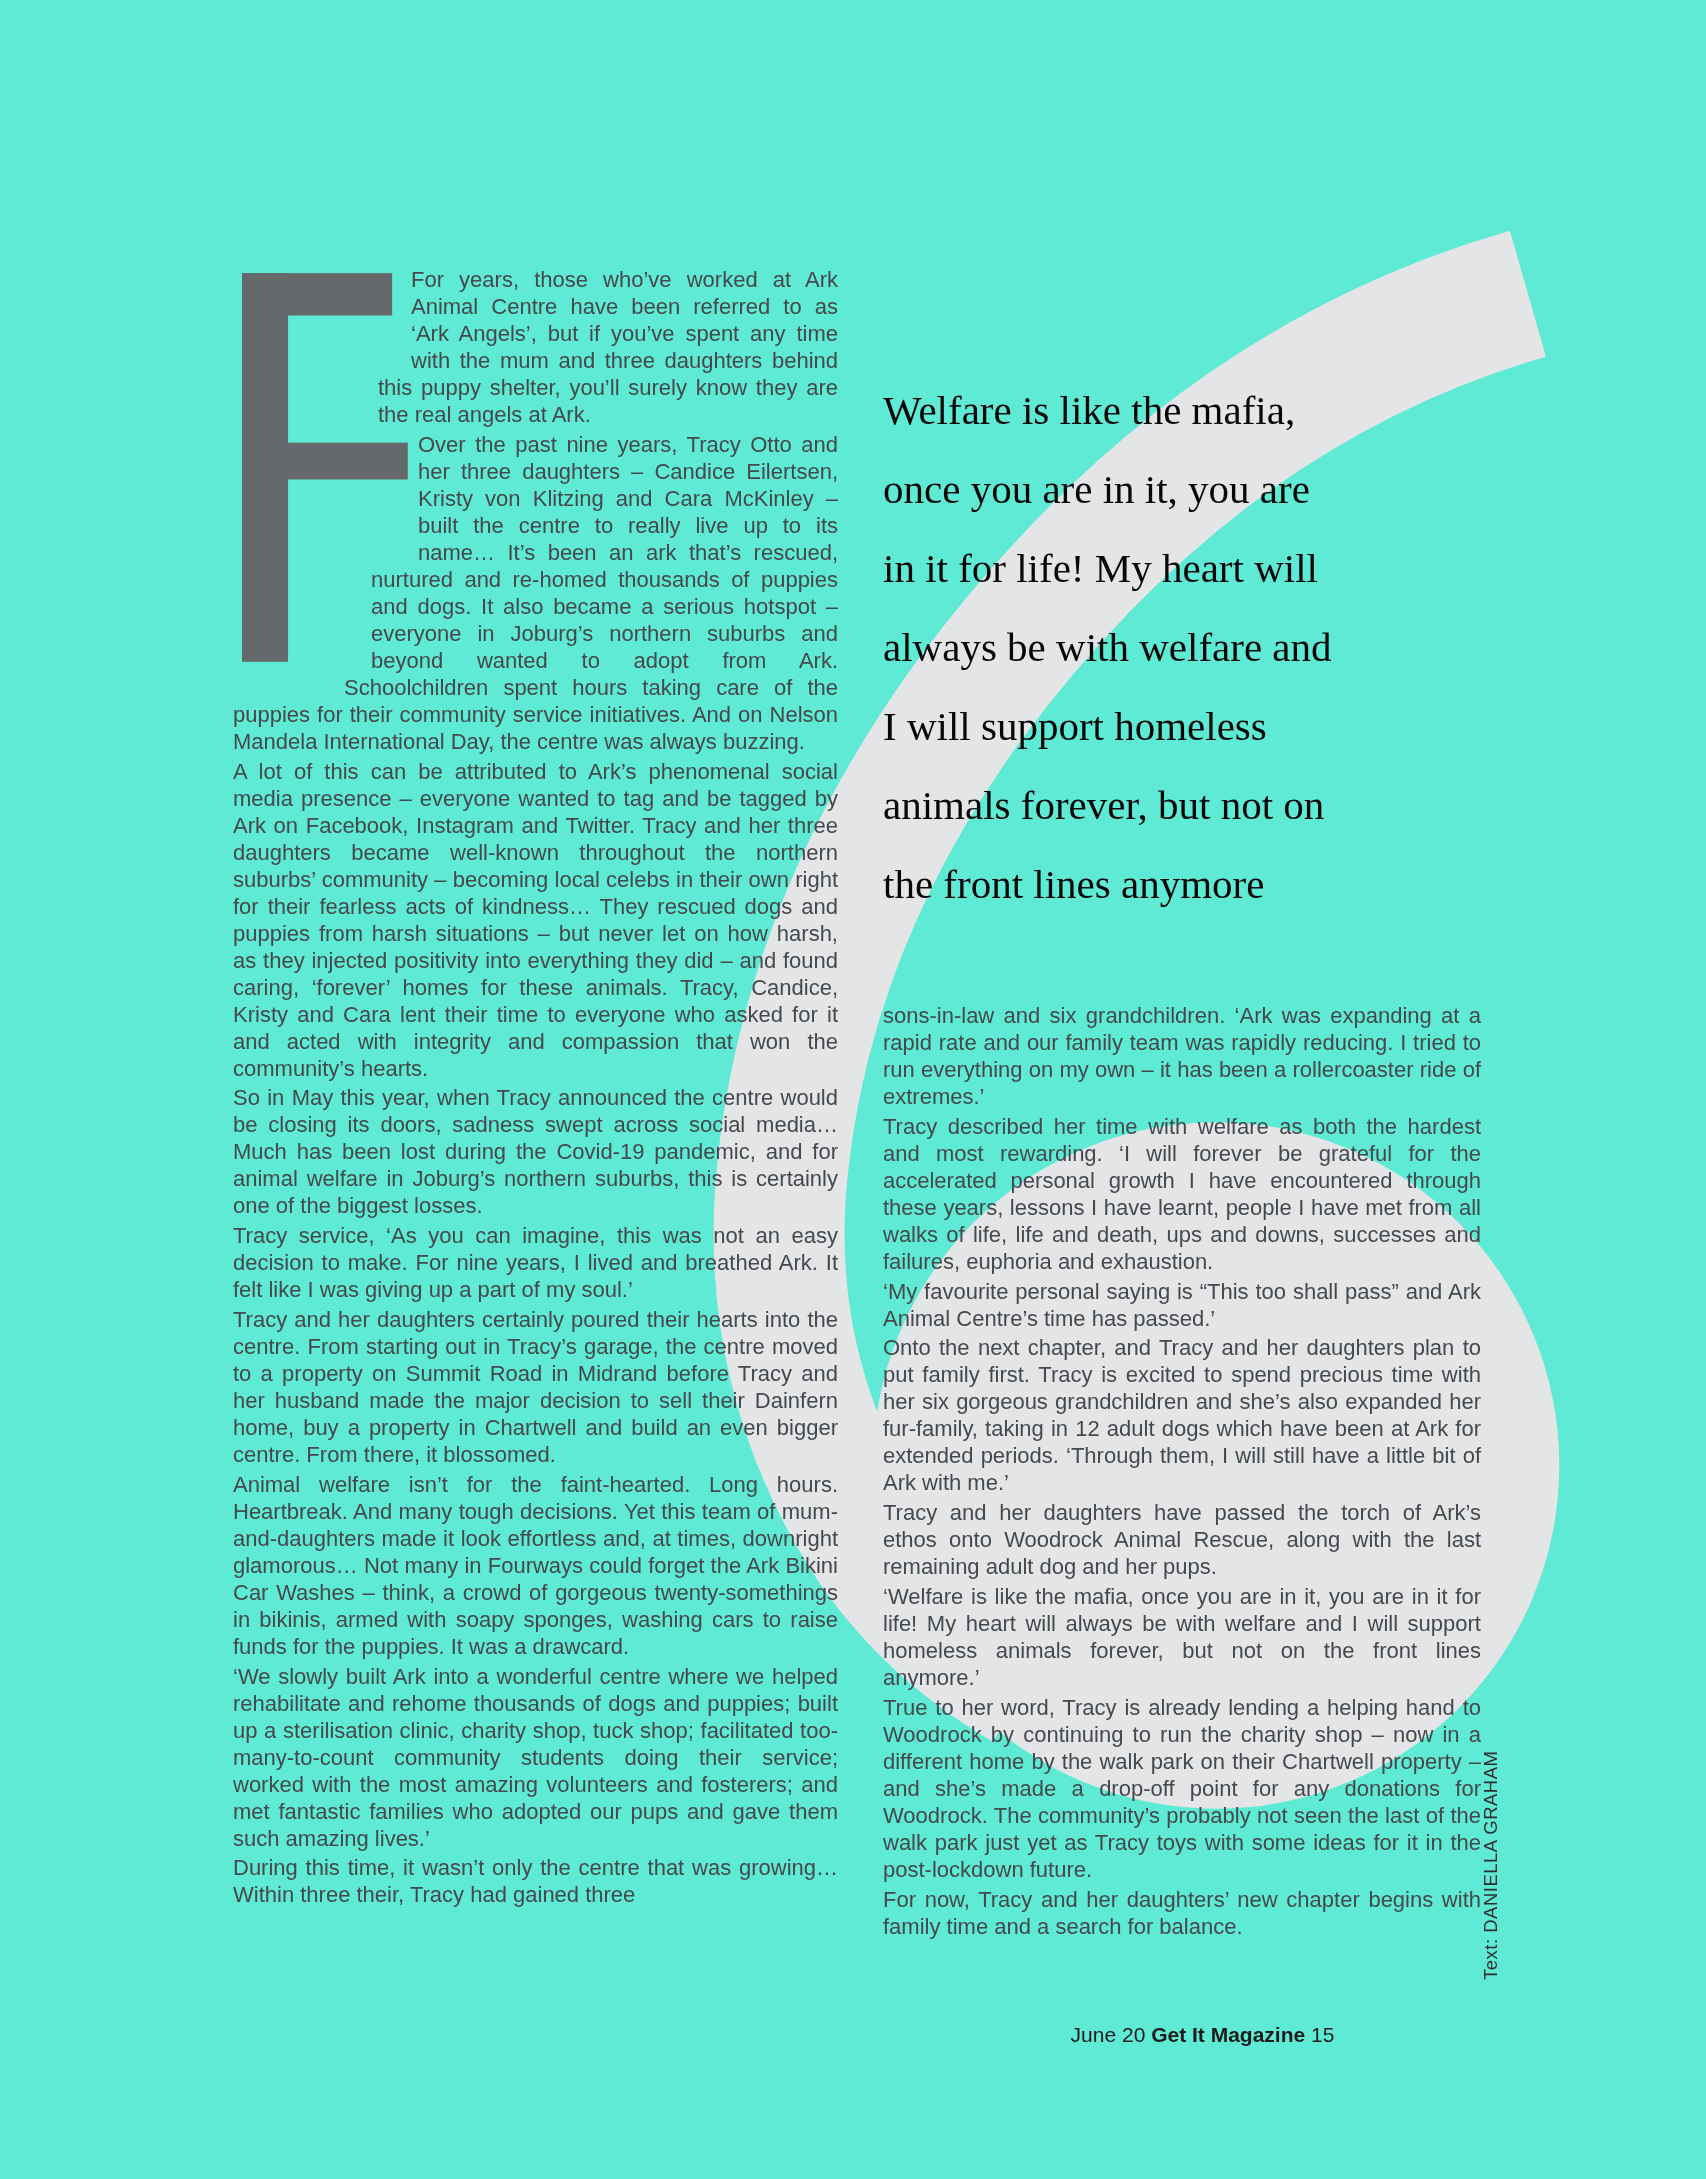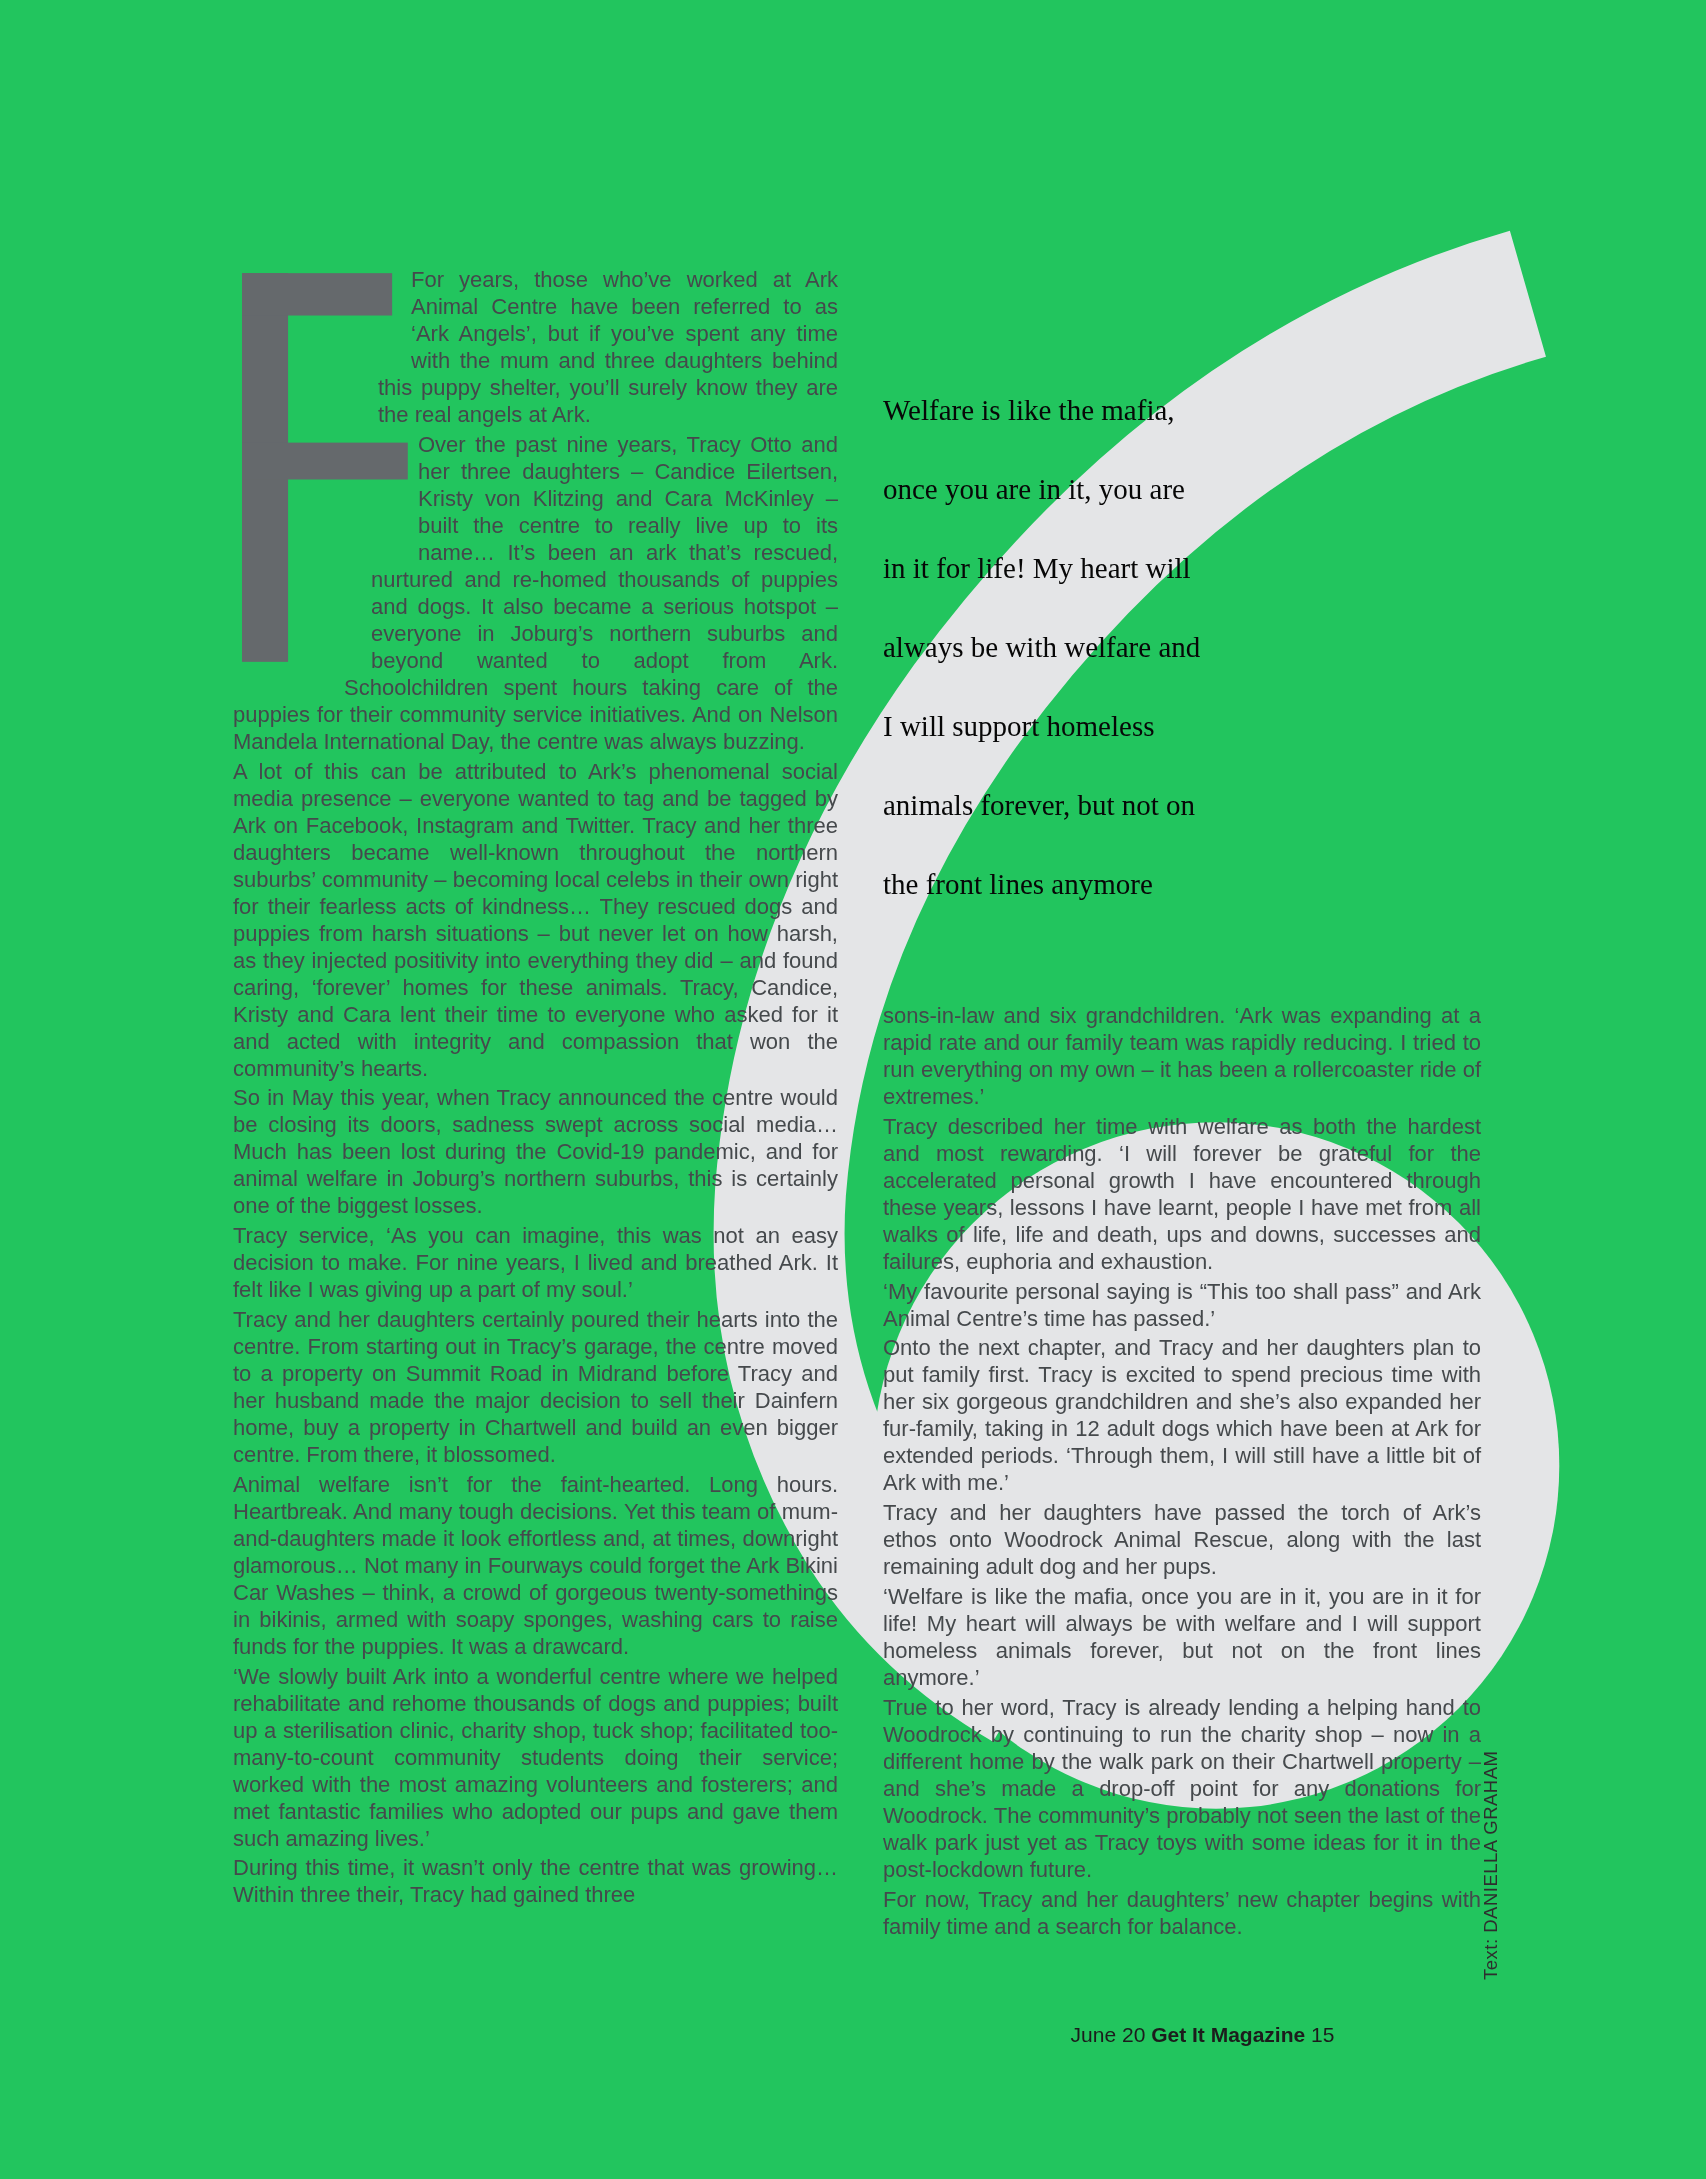--- a/index.html
+++ b/index.html
@@ -1,19 +1,19 @@
 <!DOCTYPE html>
 <html style="font-size:14.8px"><head>
 <meta charset="utf-8">
 <style>
   html,body{margin:0;padding:0;background:#888;}
   .page{
     position:relative;
     width:1706px;height:2179px;
-    background:#22c55e;
+    background:#5eead4;
     overflow:hidden;
     font-family:"Liberation Sans", sans-serif;
   }
   .decor{position:absolute;left:0;top:0;z-index:0;}
   .dropcap-svg{position:absolute;left:242px;top:273px;z-index:1;}
   .sr{position:absolute;width:0.9px;height:0.9px;overflow:hidden;clip:rect(0 0 0 0);}
   .col{
     position:absolute;z-index:2;
     font-size:22px;line-height:27px;
     color:#45494c;
@@ -25,21 +25,21 @@
   .left-col{left:233px;top:266px;width:605px;}
   .right-col{left:883px;top:1002px;width:598px;}
   .fwrap{
     float:left;width:194px;height:432px;
     shape-outside:polygon(0px 0px,178px 0px,178px 83px,145px 83px,145px 164px,185px 164px,185px 274px,138px 274px,138px 404px,111px 404px,111px 432px,0px 432px);
   }
   .pullquote{
     position:absolute;z-index:2;
     left:883px;top:371px;width:609px;
     font-family:"Liberation Serif", serif;
-    font-size:29px;line-height:79px;
+    font-size:41px;line-height:79px;
     color:#070707;
   }
   .pullquote .ql{white-space:nowrap;}
   .em{font-style:italic;}
   .credit{
     position:absolute;z-index:2;
     left:1480px;top:1703px;height:277px;width:28px;
     writing-mode:vertical-rl;
     transform:rotate(180deg);
     font-size:18.5px;letter-spacing:0.5px;

